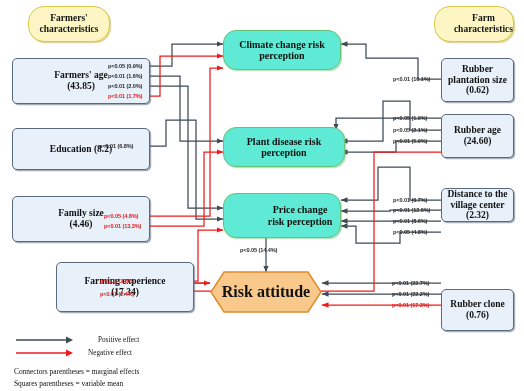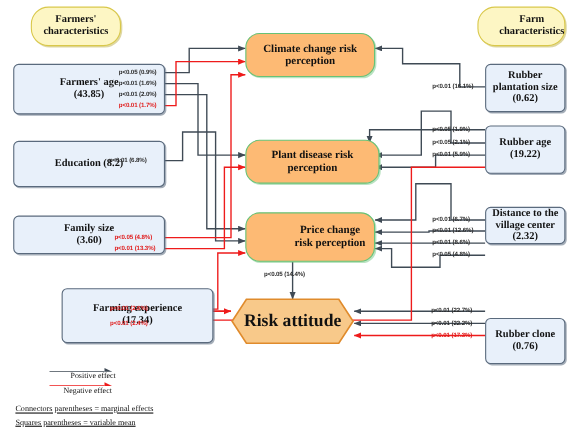--- a/index.html
+++ b/index.html
@@ -8,38 +8,38 @@
   #frame{position:absolute;left:0;top:0;width:524px;height:391px;}
   svg#wires{position:absolute;left:0;top:0;width:524px;height:391px;}
 
   .node{position:absolute;box-sizing:border-box;display:flex;align-items:center;
         justify-content:center;text-align:center;font-weight:bold;line-height:1.12;
         z-index:3;}
   .lnode,.rnode{background:#e8f0fa;border:1.2px solid #5a6a7d;border-radius:5px;
         font-size:9.5px;box-shadow:1.2px 1.2px 0 rgba(90,106,125,.55);}
   .hdr{background:#fdf6c4;border:1.4px solid #d9c84a;border-radius:16px;
        font-size:9.5px;box-shadow:1.2px 1.2px 0 rgba(190,175,70,.5);}
-  .gnode{background:#fdba74;border:1.5px solid #67c277;border-radius:13px;
+  .gnode{background:#5eead4;border:1.5px solid #67c277;border-radius:13px;
          font-size:10px;box-shadow:1.2px 1.2px 0 rgba(103,194,119,.45);}
   .hexwrap{position:absolute;z-index:3;}
   .hexwrap svg{position:absolute;left:0;top:0;}
   .hexlabel{position:absolute;left:0;top:0;width:100%;height:100%;display:flex;
             align-items:center;justify-content:center;font-weight:bold;font-size:16px;}
 
   .lbl{position:absolute;font-size:5.6px;font-family:"Liberation Sans",sans-serif;
        font-weight:bold;white-space:nowrap;z-index:4;letter-spacing:-.1px;}
   .lbl.pos{color:#2b2b2b;}
   .lbl.neg{color:#e01b1b;}
   .lbl.ctr{color:#2b2b2b;}
 
   #legend{position:absolute;left:14px;top:333px;z-index:5;}
-  .lrow{display:flex;align-items:center;height:13px;flex-direction:column;}
+  .lrow{display:flex;align-items:center;height:13px;}
   .lrow svg{margin-right:6px;}
   .ltxt{font-size:7.2px;font-family:"Liberation Serif",serif;}
-  .note{font-size:7.4px;font-family:"Liberation Serif",serif;margin-top:3px;text-decoration:underline;}
+  .note{font-size:7.4px;font-family:"Liberation Serif",serif;margin-top:3px;}
 </style>
 </head>
 <body>
 
 <div id="frame">
 
   <svg id="wires" viewBox="0 0 524 391">
     <defs>
       <marker id="ap" markerWidth="6" markerHeight="6" refX="5.2" refY="2.2" orient="auto">
           <path d="M0,0 L5.4,2.2 L0,4.4 z" fill="#3f4a55"></path>
@@ -117,43 +117,43 @@
 
   <div class="node lnode" style="left:12px;top:58px;width:138px;height:46px;">
     <div>
       <div>Farmers' age</div>
       <div>(43.85)</div>
     </div>
   </div>
   <div class="node lnode" style="left:12px;top:128px;width:138px;height:42px;">
     <div>Education (8.2)</div>
   </div>
-  <div class="node lnode" style="left:12px;top:196px;width:138px;height:35px;">
+  <div class="node lnode" style="left:12px;top:196px;width:138px;height:46px;">
     <div>
       <div>Family size</div>
-      <div>(3.60)</div>
+      <div>(4.46)</div>
     </div>
   </div>
   <div class="node lnode" style="left:12px;top:262px;width:138px;height:50px;margin-left:44px;">
     <div style="padding:0 8px;">
       <div>Farming experience</div>
       <div>(17.34)</div>
     </div>
   </div>
 
   <div class="node rnode" style="left:441px;top:58px;width:73px;height:44px;justify-content:center;">
     <div style="padding:0 3px;">
       <div>Rubber plantation size</div>
       <div>(0.62)</div>
     </div>
   </div>
   <div class="node rnode" style="left:441px;top:114px;width:73px;height:44px;justify-content:center;">
     <div>
       <div>Rubber age</div>
-      <div>(19.22)</div>
+      <div>(24.60)</div>
     </div>
   </div>
   <div class="node rnode" style="left:441px;top:188px;width:73px;height:34px;">
     <div style="padding:0 3px;">
       <div>Distance to the village center</div>
       <div>(2.32)</div>
     </div>
   </div>
   <div class="node rnode" style="left:441px;top:272px;width:73px;height:42px;margin-top:17px;">
     <div>

